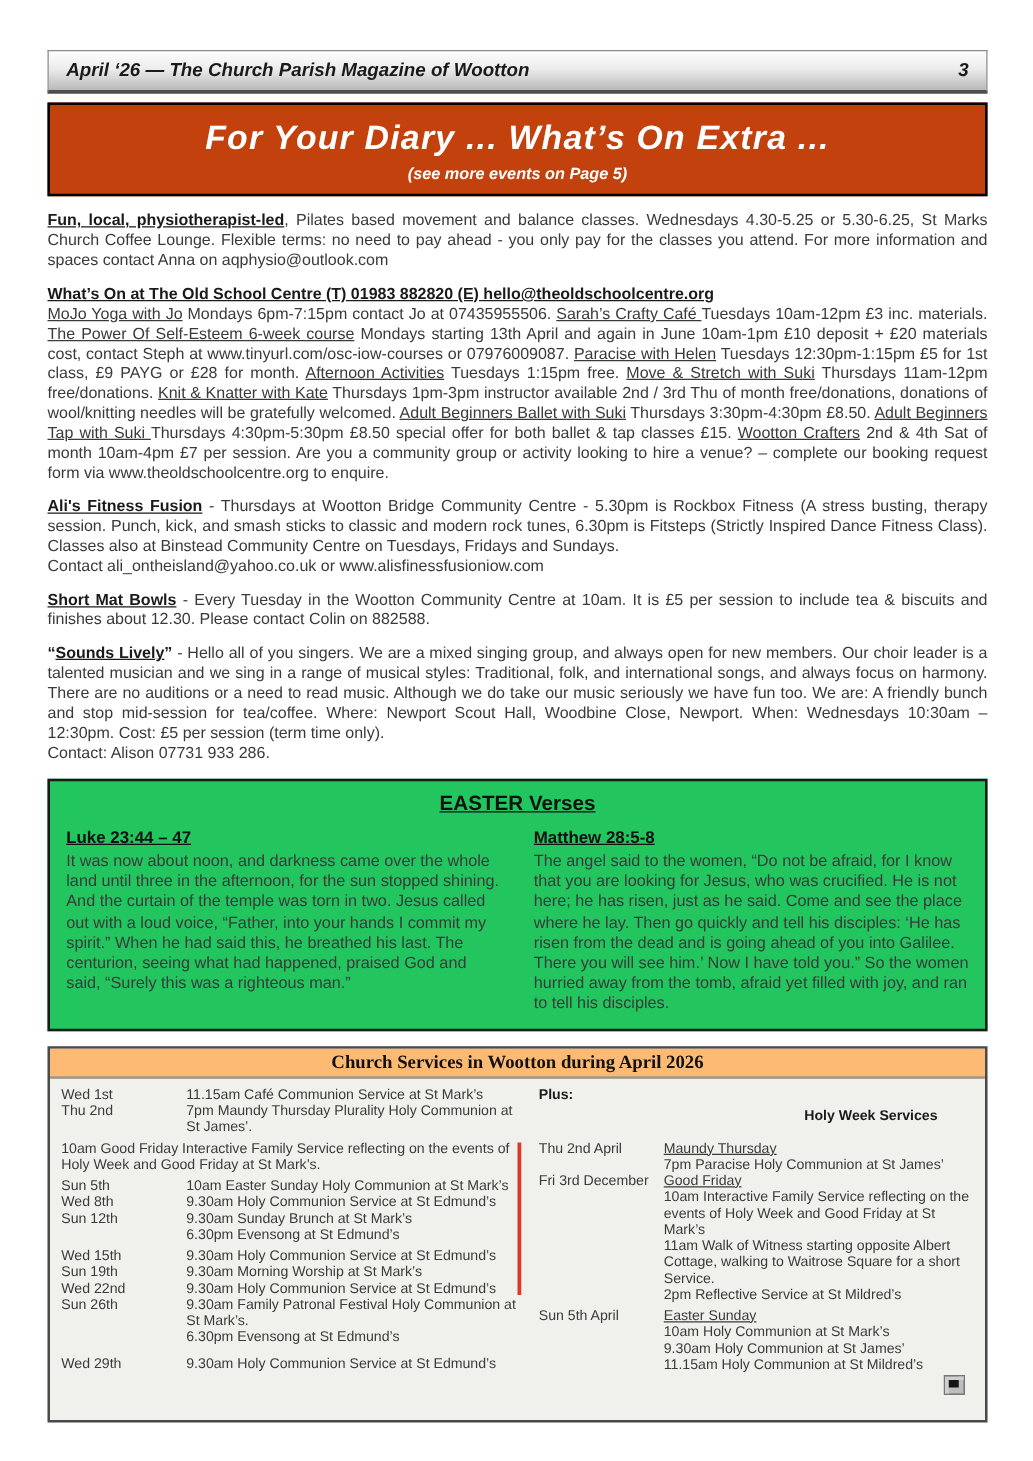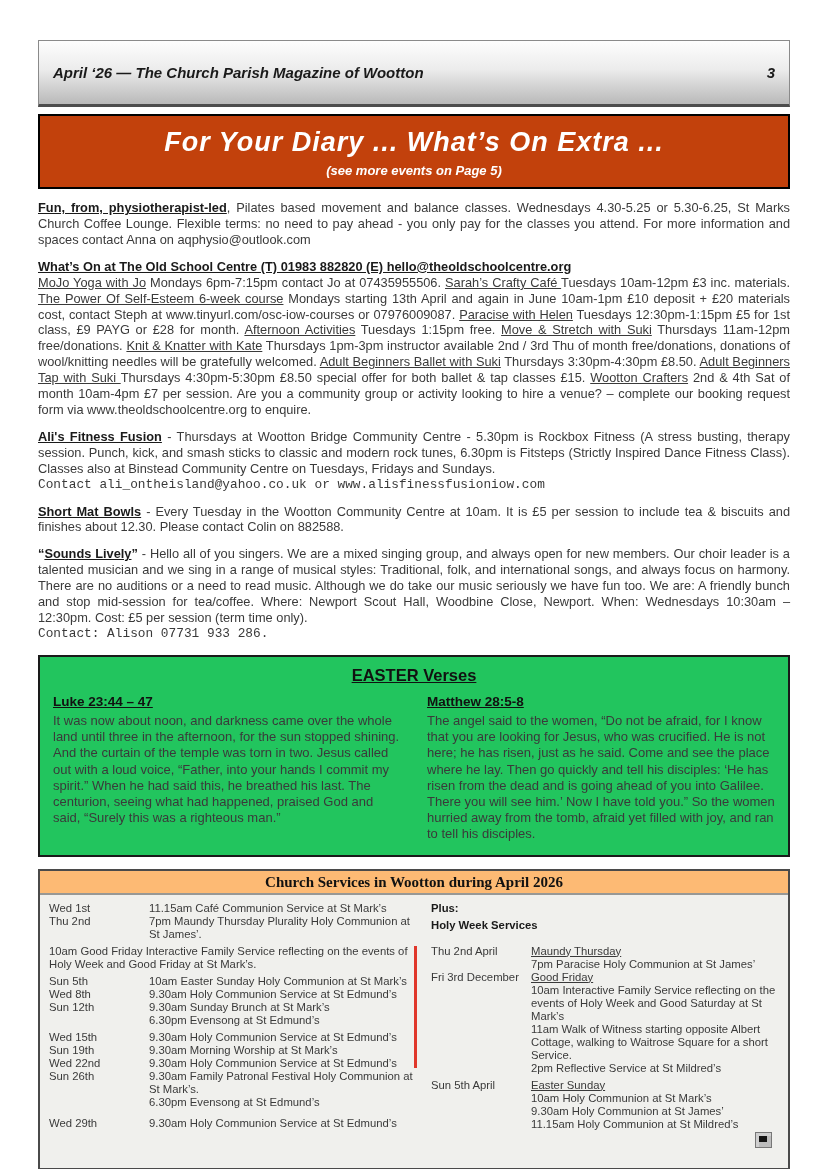--- a/index.html
+++ b/index.html
@@ -8,21 +8,21 @@
     font-family:"Liberation Sans", sans-serif;color:#333;
     -webkit-font-smoothing:antialiased;
   }
   .page{padding:40px 36px 0 38px;}
   .u{text-decoration:underline;}
   .b{font-weight:bold;color:#1a1a1a;}
 
   
   .header-bar{
     display:flex;justify-content:space-between;align-items:center;
-    height:31px;padding:16px 14px;
+    height:31px;padding:0 14px;
     background:linear-gradient(180deg,#fdfdfd 0%,#ececec 45%,#b9b9b9 100%);
     border:1px solid #8a8a8a;border-bottom:3px solid #4d4d4d;
     font-style:italic;font-weight:bold;font-size:15px;color:#1a1a1a;
   }
 
   
   .banner{
     margin-top:7px;background:#c2410c;color:#fff;text-align:center;
     padding:11px 0 9px;border:2px solid #000;
   }
@@ -31,21 +31,21 @@
 
   
   .body-par{
     margin:11px 0 0;font-size:12.8px;line-height:15.9px;text-align:justify;color:#3a3a3a;
   }
   .sec-heading{
     margin:11px 0 0;font-size:12.8px;line-height:16px;font-weight:bold;color:#1a1a1a;
     text-decoration:underline;
   }
   .sec-heading + .body-par{margin-top:0;}
-  .contact-line{display:block;font-family:Liberation Mono, monospace;}
+  .contact-line{display:block;}
 
   
   .easter{
     margin-top:13px;background:#22c55e;border:2px solid #1a1a1a;
     padding:9px 13px 12px;
   }
   .easter-title{text-align:center;font-weight:bold;font-size:16.5px;color:#111;}
   .easter-cols{display:flex;gap:26px;margin-top:9px;}
   .easter-col{flex:1;font-size:13px;line-height:16.2px;color:#3a3a3a;}
   .verse-head{font-size:13.5px;font-weight:bold;color:#111;text-decoration:underline;margin-bottom:3px;}
@@ -62,21 +62,21 @@
   }
   .services-body{display:flex;padding:7px 8px 20px 9px;font-size:11.3px;line-height:13px;color:#3a3a3a;}
   .svc-left{width:374px;flex:none;}
   .svc-right{flex:1;padding-left:8px;}
   .svc-row{display:flex;}
   .svc-date{width:100px;flex:none;}
   .svc-text{flex:1;}
   .svc-spacer-sm{height:4px;}
   .svc-spacer-lg{height:8px;}
   .plus-label{font-weight:bold;color:#1a1a1a;}
-  .hws{font-weight:bold;color:#1a1a1a;text-align:left;margin:4px 30px 13px 0;}
+  .hws{font-weight:bold;color:#1a1a1a;text-align:right;margin:4px 30px 13px 0;}
   .red-line{position:absolute;left:374px;top:75px;width:3px;height:122px;background:#e0372b;}
   .stamp{
     position:absolute;right:17px;bottom:21px;width:15px;height:14px;background:#141414;
     box-shadow:inset 3px 3px 0 0 #cfcfcf, inset -4px -5px 0 0 #bdbdbd;
     outline:1px solid #777;
   }
 </style>
 </head>
 <body>
 
@@ -85,21 +85,21 @@
   <div class="header-bar">
     <span>April ‘26  — The Church Parish Magazine of Wootton</span>
     <span>3</span>
   </div>
 
   <div class="banner">
     <div class="banner-title">For Your Diary ... What’s On Extra ...</div>
     <div class="banner-sub">(see more events on Page 5)</div>
   </div>
 
-  <p class="body-par"><span class="b u">Fun, from, physiotherapist-led</span><span>, Pilates based movement and balance classes. Wednesdays 4.30-5.25 or 5.30-6.25, St Marks Church Coffee Lounge. Flexible terms: no need to pay ahead - you only pay for the classes you attend. For more information and spaces contact Anna on aqphysio@outlook.com</span></p>
+  <p class="body-par"><span class="b u">Fun, local, physiotherapist-led</span><span>, Pilates based movement and balance classes. Wednesdays 4.30-5.25 or 5.30-6.25, St Marks Church Coffee Lounge. Flexible terms: no need to pay ahead - you only pay for the classes you attend. For more information and spaces contact Anna on aqphysio@outlook.com</span></p>
 
   <div>
     <div class="sec-heading">What’s On at The Old School Centre (T) 01983 882820 (E) hello@theoldschoolcentre.org</div>
     <p class="body-par"><span class="u">MoJo Yoga with Jo</span><span> Mondays 6pm-7:15pm contact Jo at 07435955506. </span><span class="u">Sarah’s Crafty Café </span><span>Tuesdays 10am-12pm £3 inc. materials. </span><span class="u">The Power Of Self-Esteem 6-week course</span><span> Mondays starting 13th April and again in June 10am-1pm £10 deposit + £20 materials cost, contact Steph at www.tinyurl.com/osc-iow-courses or 07976009087. </span><span class="u">Paracise with Helen</span><span> Tuesdays 12:30pm-1:15pm £5 for 1st class, £9 PAYG or £28 for month. </span><span class="u">Afternoon Activities</span><span> Tuesdays 1:15pm free. </span><span class="u">Move &amp; Stretch with Suki</span><span> Thursdays 11am-12pm free/donations. </span><span class="u">Knit &amp; Knatter with Kate</span><span> Thursdays 1pm-3pm instructor available 2nd / 3rd Thu of month free/donations, donations of wool/knitting needles will be gratefully welcomed. </span><span class="u">Adult Beginners Ballet with Suki</span><span> Thursdays 3:30pm-4:30pm £8.50. </span><span class="u">Adult Beginners Tap with Suki </span><span>Thursdays 4:30pm-5:30pm £8.50 special offer for both ballet &amp; tap classes £15. </span><span class="u">Wootton Crafters</span><span> 2nd &amp; 4th Sat of month 10am-4pm £7 per session. Are you a community group or activity looking to hire a venue? – complete our booking request form via www.theoldschoolcentre.org to enquire.</span></p>
   </div>
 
   <p class="body-par">
     <span><span class="b u">Ali's Fitness Fusion</span><span> - Thursdays at Wootton Bridge Community Centre - 5.30pm is Rockbox Fitness (A stress busting, therapy session. Punch, kick, and smash sticks to classic and modern rock tunes, 6.30pm is Fitsteps (Strictly Inspired Dance Fitness Class). Classes also at Binstead Community Centre on Tuesdays, Fridays and Sundays.</span></span>
     <span class="contact-line">Contact ali_ontheisland@yahoo.co.uk or www.alisfinessfusioniow.com</span>
   </p>
@@ -211,21 +211,21 @@
               <div class="svc-date">Thu 2nd April</div>
               <div class="svc-text">
                 <div class="svc-line"><span class="u">Maundy Thursday</span></div>
                 <div class="svc-line"><span>7pm Paracise Holy Communion at St James’</span></div>
               </div>
             </div>
             <div class="svc-row">
               <div class="svc-date">Fri 3rd December</div>
               <div class="svc-text">
                 <div class="svc-line"><span class="u">Good Friday</span></div>
-                <div class="svc-line"><span>10am Interactive Family Service reflecting on the events of Holy Week and Good Saturday at St Mark’s</span></div>
+                <div class="svc-line"><span>10am Interactive Family Service reflecting on the events of Holy Week and Good Friday at St Mark’s</span></div>
                 <div class="svc-line"><span>11am Walk of Witness starting opposite Albert Cottage, walking to Waitrose Square for a short Service.</span></div>
                 <div class="svc-line"><span>2pm Reflective Service at St Mildred’s</span></div>
               </div>
             </div>
             <div class="svc-spacer-sm"></div>
             <div class="svc-row">
               <div class="svc-date">Sun 5th April</div>
               <div class="svc-text">
                 <div class="svc-line"><span class="u">Easter Sunday</span></div>
                 <div class="svc-line"><span>10am Holy Communion at St Mark’s</span></div>

